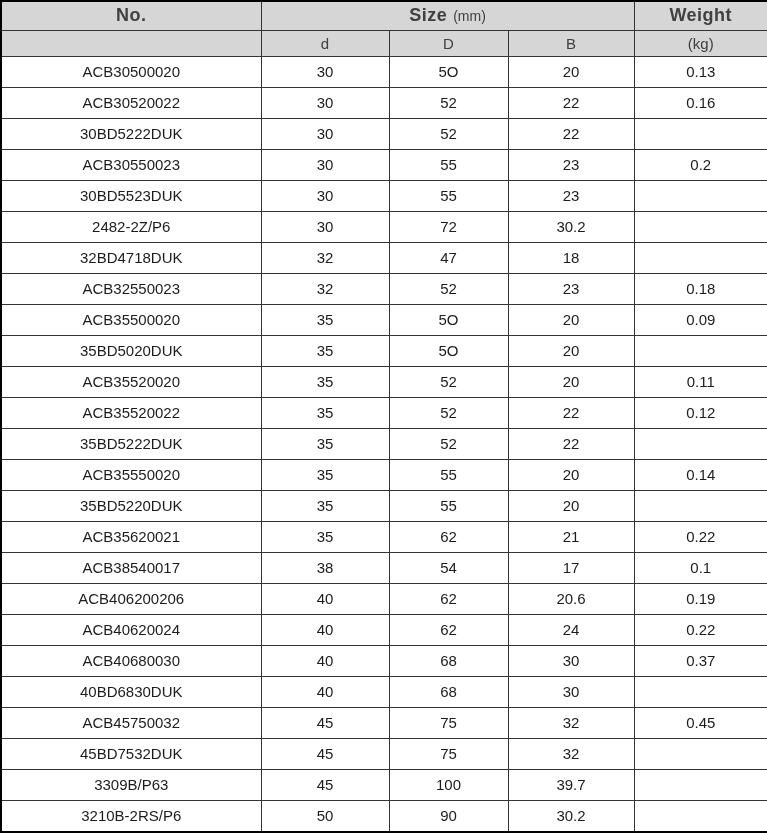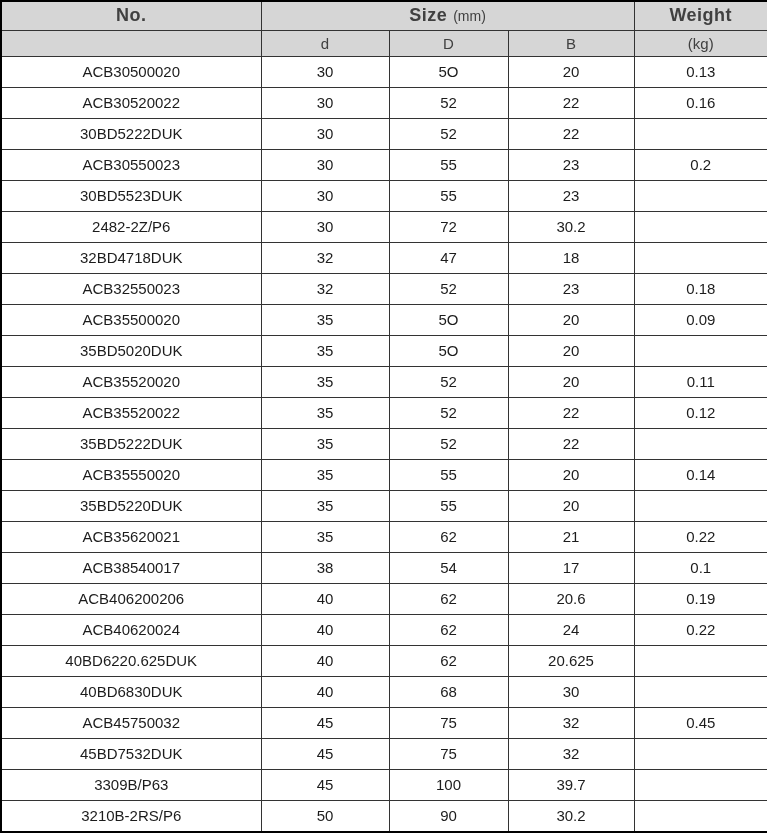--- a/index.html
+++ b/index.html
@@ -194,25 +194,25 @@
     <td>0.19</td>
   </tr>
         <tr>
     <td>ACB40620024</td>
     <td>40</td>
     <td>62</td>
     <td>24</td>
     <td>0.22</td>
   </tr>
         <tr>
-    <td>40BD6220.625DUK</td>
-    <td>40</td>
-    <td>62</td>
-    <td>20.625</td>
-    <td></td>
+    <td>ACB40680030</td>
+    <td>40</td>
+    <td>68</td>
+    <td>30</td>
+    <td>0.37</td>
   </tr>
         <tr>
     <td>40BD6830DUK</td>
     <td>40</td>
     <td>68</td>
     <td>30</td>
     <td></td>
   </tr>
         <tr>
     <td>ACB45750032</td>

